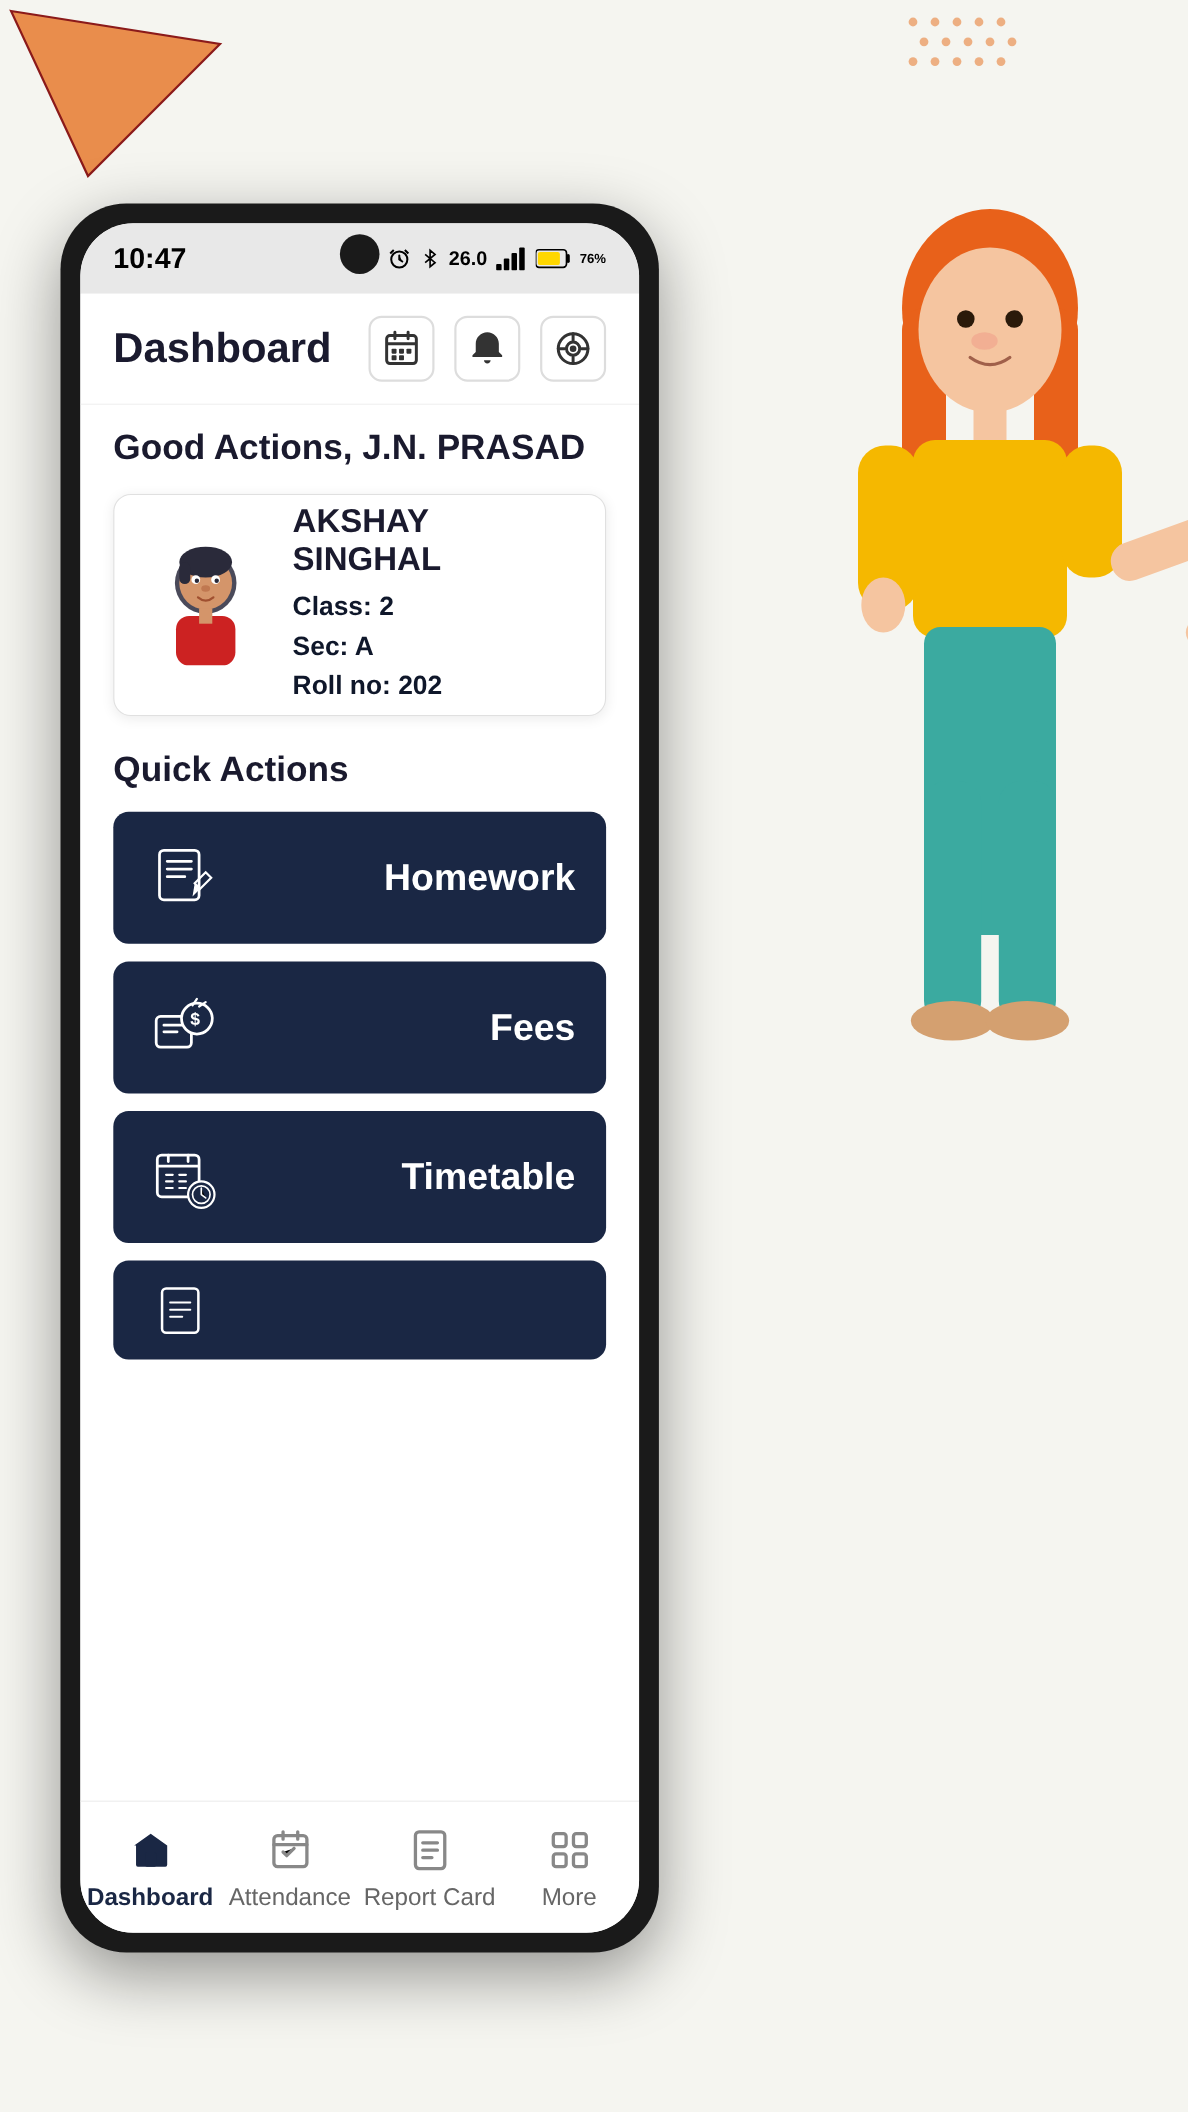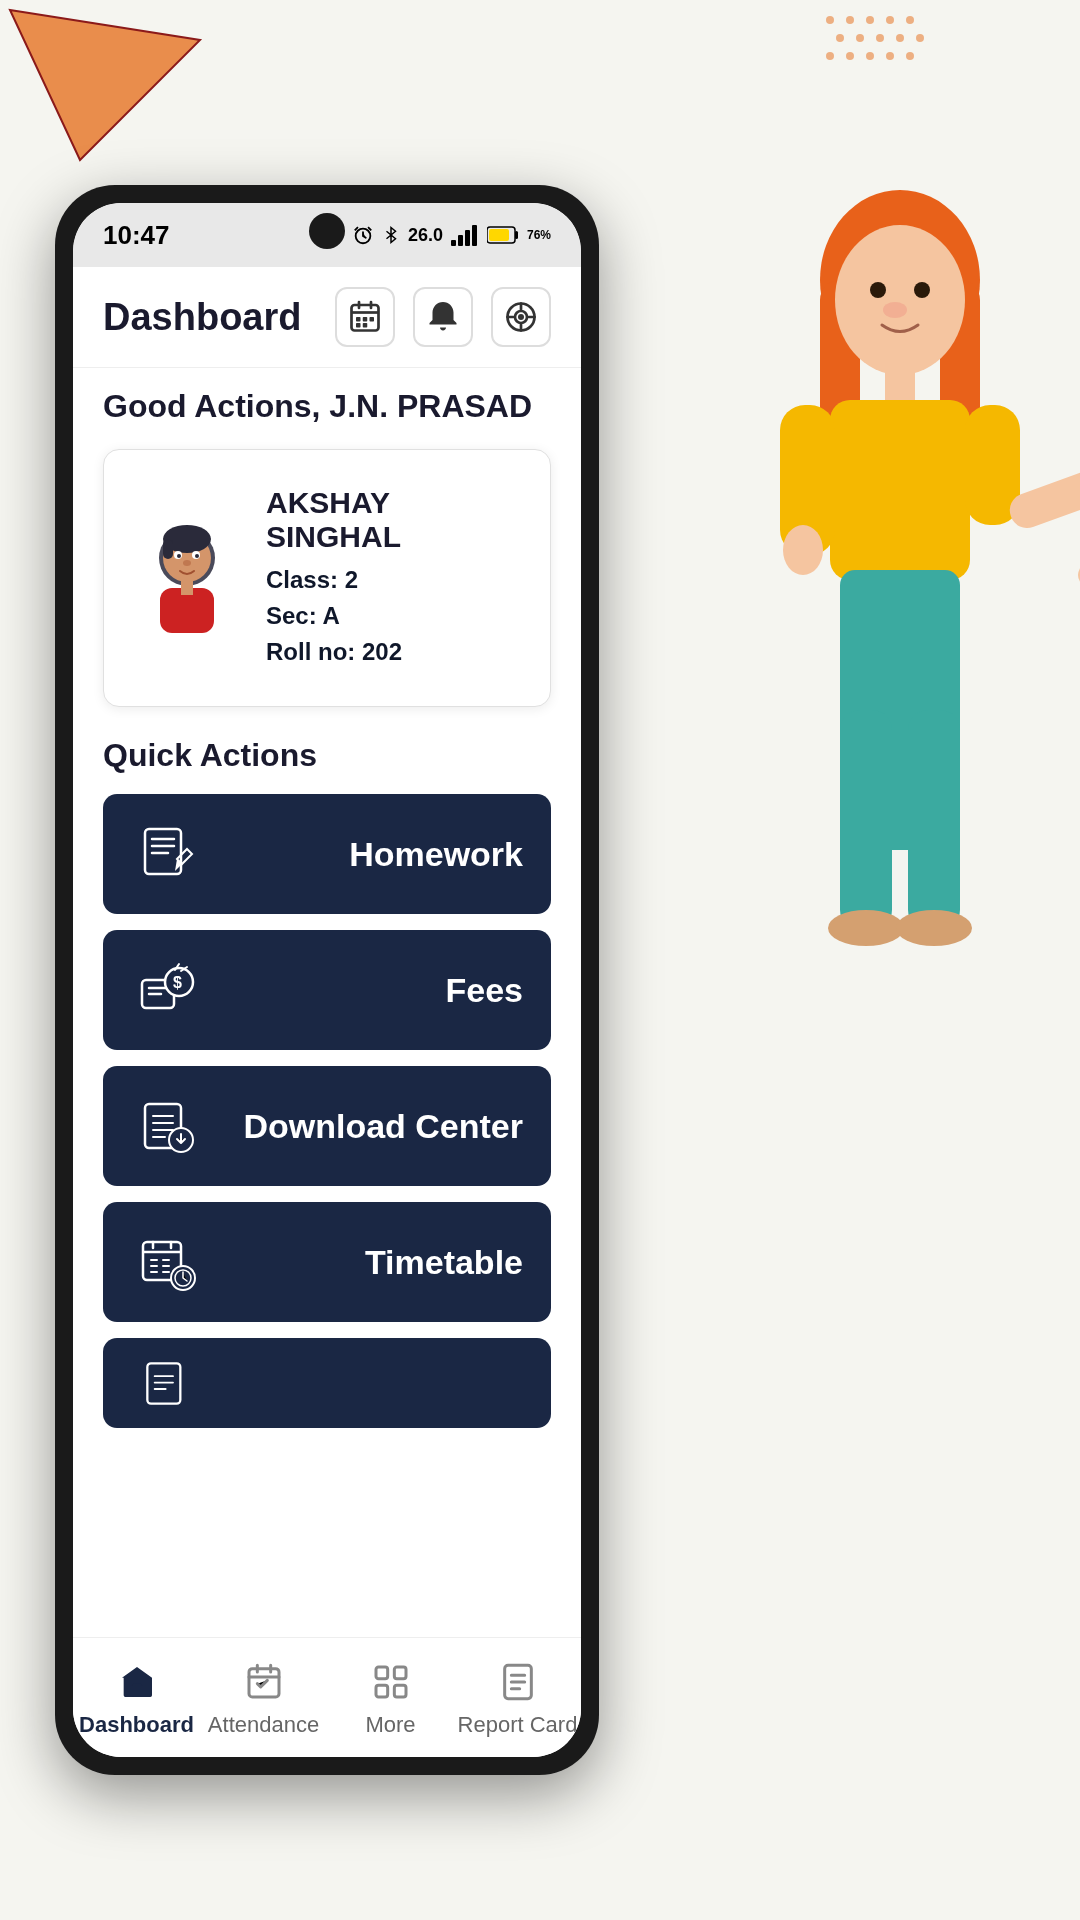--- a/index.html
+++ b/index.html
@@ -141,21 +141,21 @@
       font-weight: 800;
       color: #1a1a2e;
       margin-bottom: 24px;
     }
 
     
     .student-card {
       background: white;
       border: 1px solid #e0e0e0;
       border-radius: 16px;
-      padding: 36px 28px;
+      padding: 8px 28px;
       display: flex;
       align-items: center;
       gap: 24px;
       margin-bottom: 30px;
       box-shadow: 0 2px 12px rgba(0,0,0,0.08);
     }
     .student-avatar {
       width: 110px;
       height: 110px;
       flex-shrink: 0;
@@ -441,31 +441,20 @@
             <rect x="5" y="20" width="32" height="28" rx="4" fill="none" stroke="white" stroke-width="2.5"></rect>
             <path d="M12 28h18M12 34h12" stroke="white" stroke-width="2.5" stroke-linecap="round"></path>
             <circle cx="42" cy="22" r="14" fill="#1a2744" stroke="white" stroke-width="2.5"></circle>
             <text x="36" y="28" font-size="16" fill="white" font-weight="bold">$</text>
             <path d="M38 10l4-6M44 11l6-4" stroke="white" stroke-width="2" stroke-linecap="round"></path>
           </svg>
         </div>
         <span class="action-label">Fees</span>
       </div>
 
-      <div class="action-btn">
-        <div class="action-icon">
-          <svg width="60" height="60" viewBox="0 0 60 60">
-            <rect x="8" y="8" width="36" height="44" rx="4" fill="none" stroke="white" stroke-width="2.5"></rect>
-            <path d="M16 20h20M16 27h20M16 34h20M16 41h12" stroke="white" stroke-width="2" stroke-linecap="round"></path>
-            <circle cx="44" cy="44" r="12" fill="#1a2744" stroke="white" stroke-width="2"></circle>
-            <path d="M44 38v8M40 43l4 4 4-4" stroke="white" stroke-width="2" stroke-linecap="round" stroke-linejoin="round"></path>
-          </svg>
-        </div>
-        <span class="action-label">Download Center</span>
-      </div>
 
       <div class="action-btn">
         <div class="action-icon">
           <svg width="60" height="60" viewBox="0 0 60 60">
             <rect x="6" y="10" width="38" height="38" rx="4" fill="none" stroke="white" stroke-width="2.5"></rect>
             <path d="M6 20h38" stroke="white" stroke-width="2.5"></path>
             <path d="M16 10v6M34 10v6" stroke="white" stroke-width="2.5" stroke-linecap="round"></path>
             <path d="M14 28h6M14 34h6M14 40h6" stroke="white" stroke-width="2" stroke-linecap="round"></path>
             <path d="M26 28h6M26 34h6M26 40h6" stroke="white" stroke-width="2" stroke-linecap="round"></path>
             <circle cx="46" cy="46" r="12" fill="#1a2744" stroke="white" stroke-width="2"></circle>
@@ -506,35 +495,35 @@
             <path d="M3 9h18M8 2v4M16 2v4" stroke="#888" stroke-width="1.8" stroke-linecap="round"></path>
             <path d="M8 13l2 2 4-4" stroke="#888" stroke-width="1.8" stroke-linecap="round" stroke-linejoin="round"></path>
           </svg>
         </div>
         <span class="nav-label">Attendance</span>
       </div>
 
       <div class="nav-item">
         <div class="nav-icon">
           <svg width="40" height="40" viewBox="0 0 24 24">
+            <rect x="4" y="2" width="16" height="20" rx="2" fill="none" stroke="#888" stroke-width="1.8"></rect>
+            <path d="M8 8h8M8 12h8M8 16h5" stroke="#888" stroke-width="1.8" stroke-linecap="round"></path>
+          </svg>
+        </div>
+        <span class="nav-label">Report Card</span>
+      </div>
+
+      <div class="nav-item">
+        <div class="nav-icon">
+          <svg width="40" height="40" viewBox="0 0 24 24">
             <rect x="3" y="3" width="7" height="7" rx="1.5" fill="none" stroke="#888" stroke-width="1.8"></rect>
             <rect x="14" y="3" width="7" height="7" rx="1.5" fill="none" stroke="#888" stroke-width="1.8"></rect>
             <rect x="3" y="14" width="7" height="7" rx="1.5" fill="none" stroke="#888" stroke-width="1.8"></rect>
             <rect x="14" y="14" width="7" height="7" rx="1.5" fill="none" stroke="#888" stroke-width="1.8"></rect>
           </svg>
         </div>
         <span class="nav-label">More</span>
       </div>
 
-      <div class="nav-item">
-        <div class="nav-icon">
-          <svg width="40" height="40" viewBox="0 0 24 24">
-            <rect x="4" y="2" width="16" height="20" rx="2" fill="none" stroke="#888" stroke-width="1.8"></rect>
-            <path d="M8 8h8M8 12h8M8 16h5" stroke="#888" stroke-width="1.8" stroke-linecap="round"></path>
-          </svg>
-        </div>
-        <span class="nav-label">Report Card</span>
-      </div>
-
     </div>
 
   </div>
 </div>
 
 </body></html>

